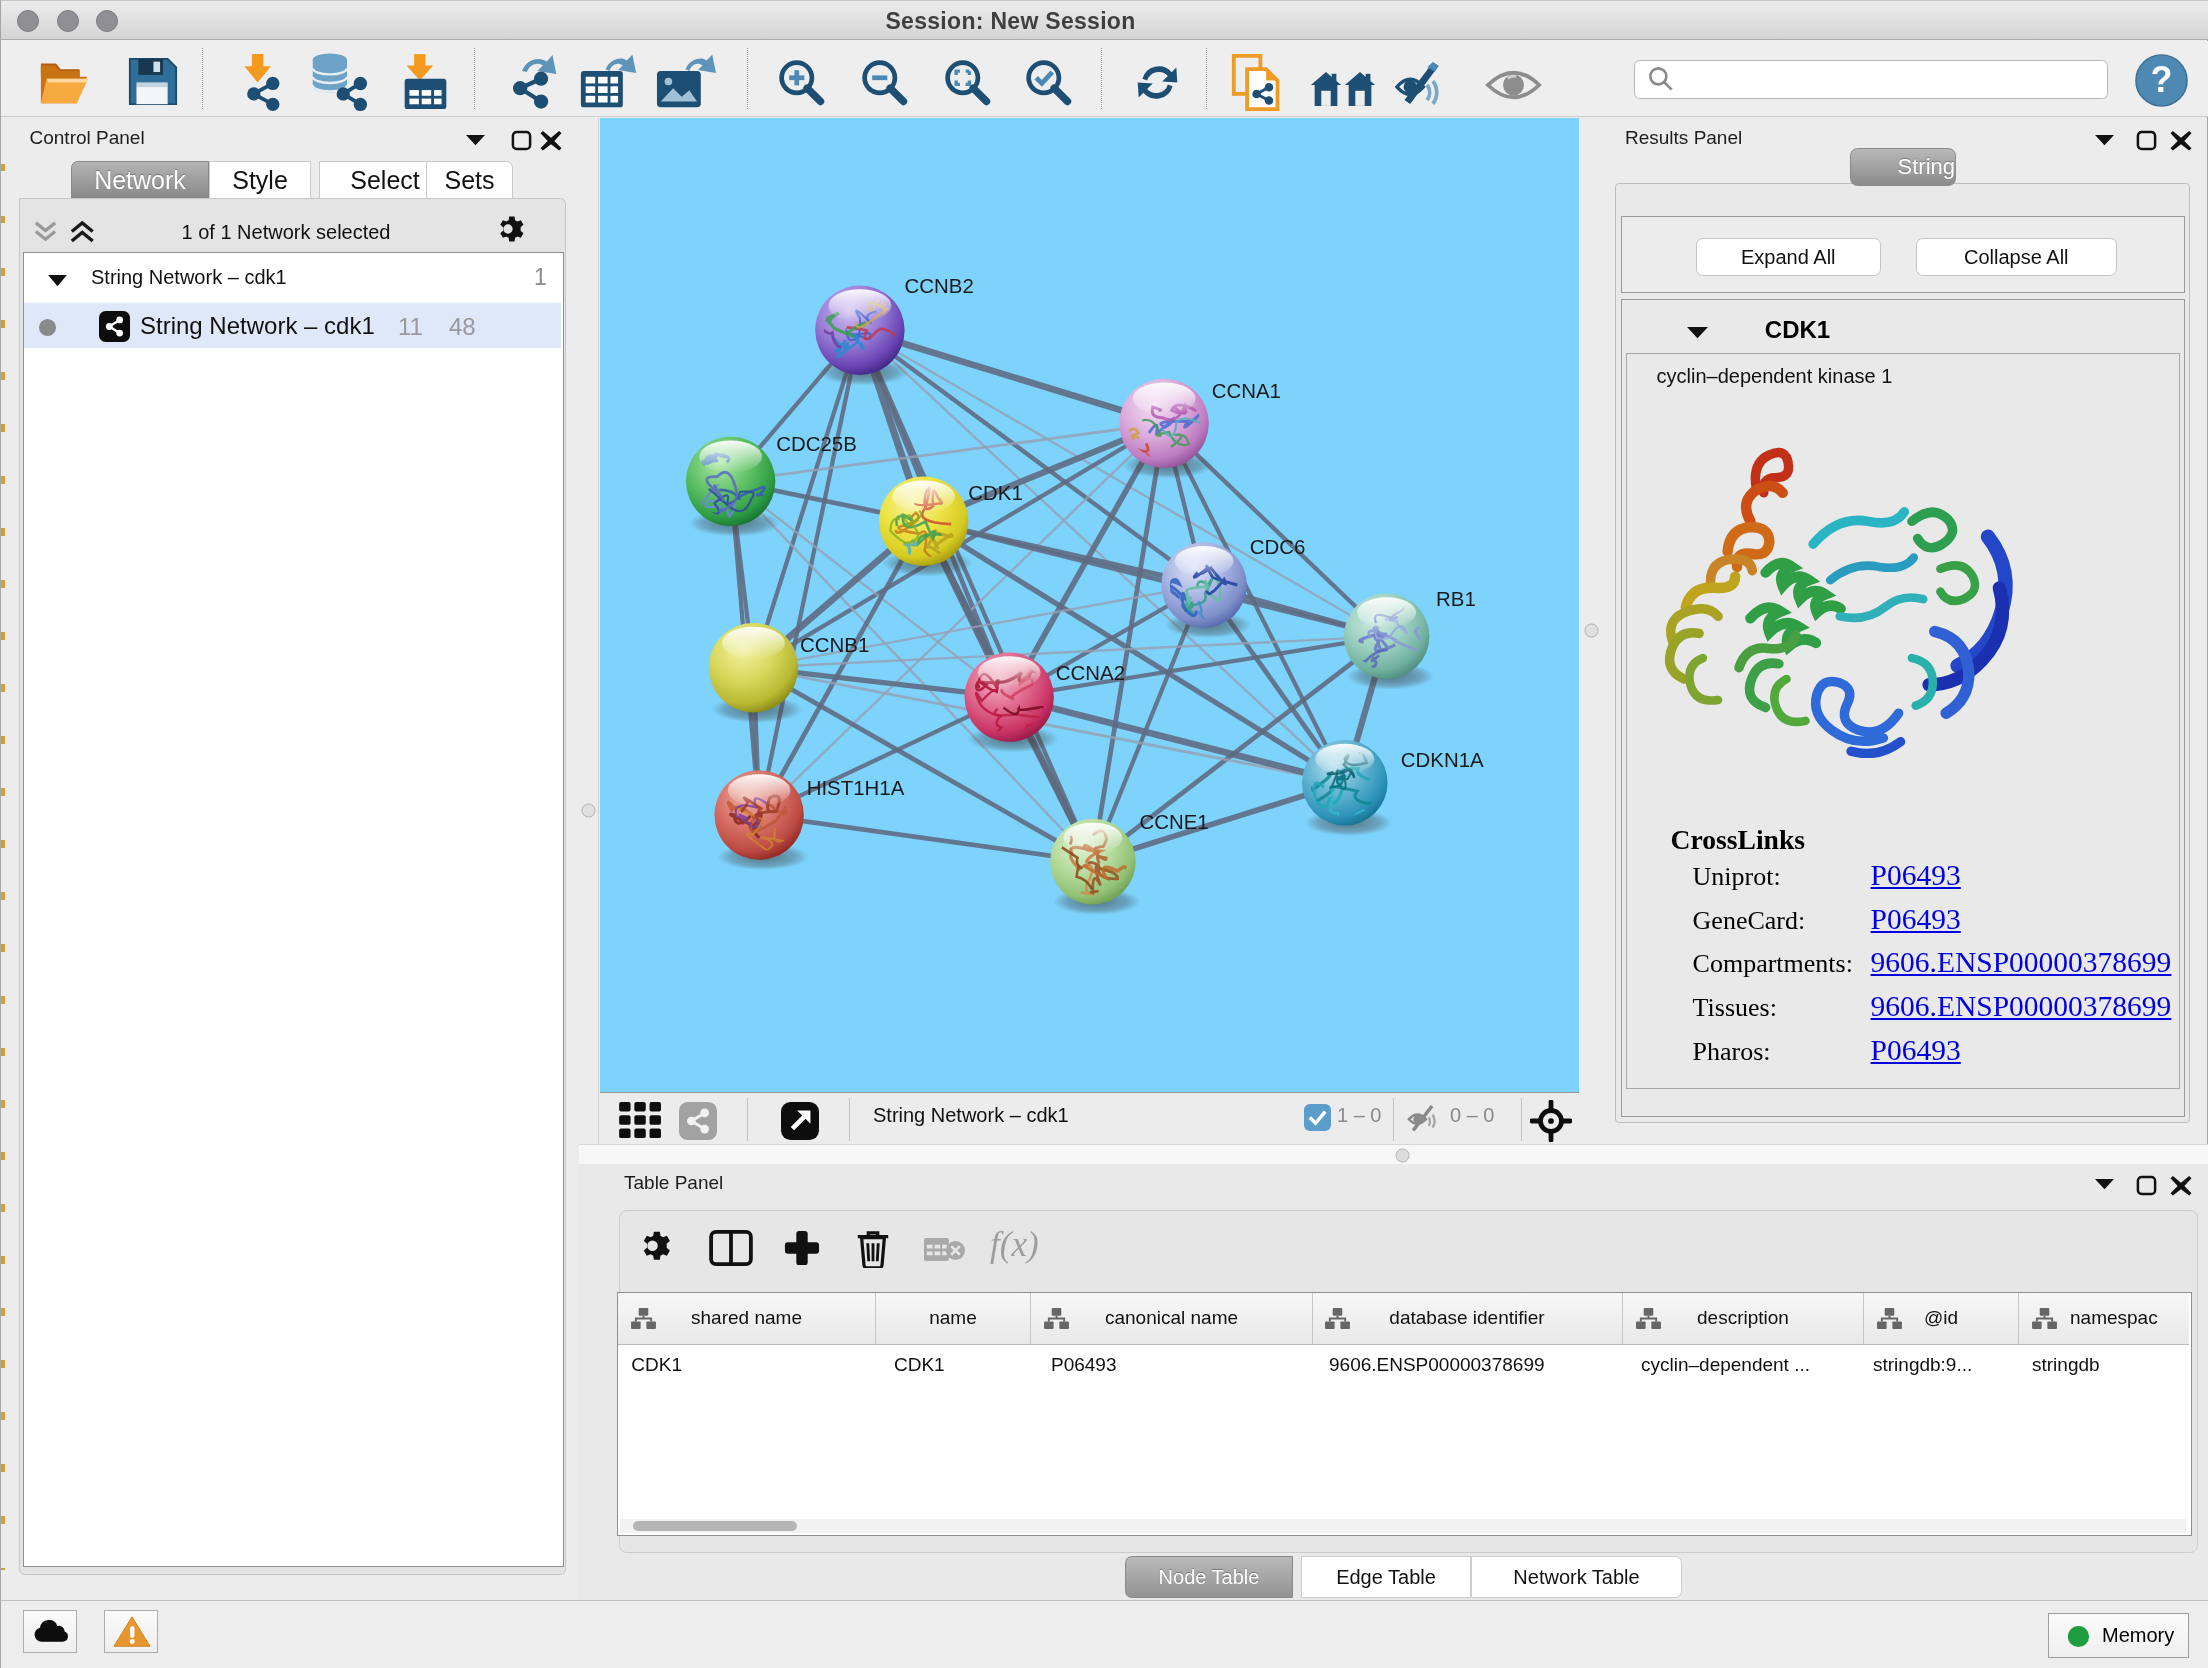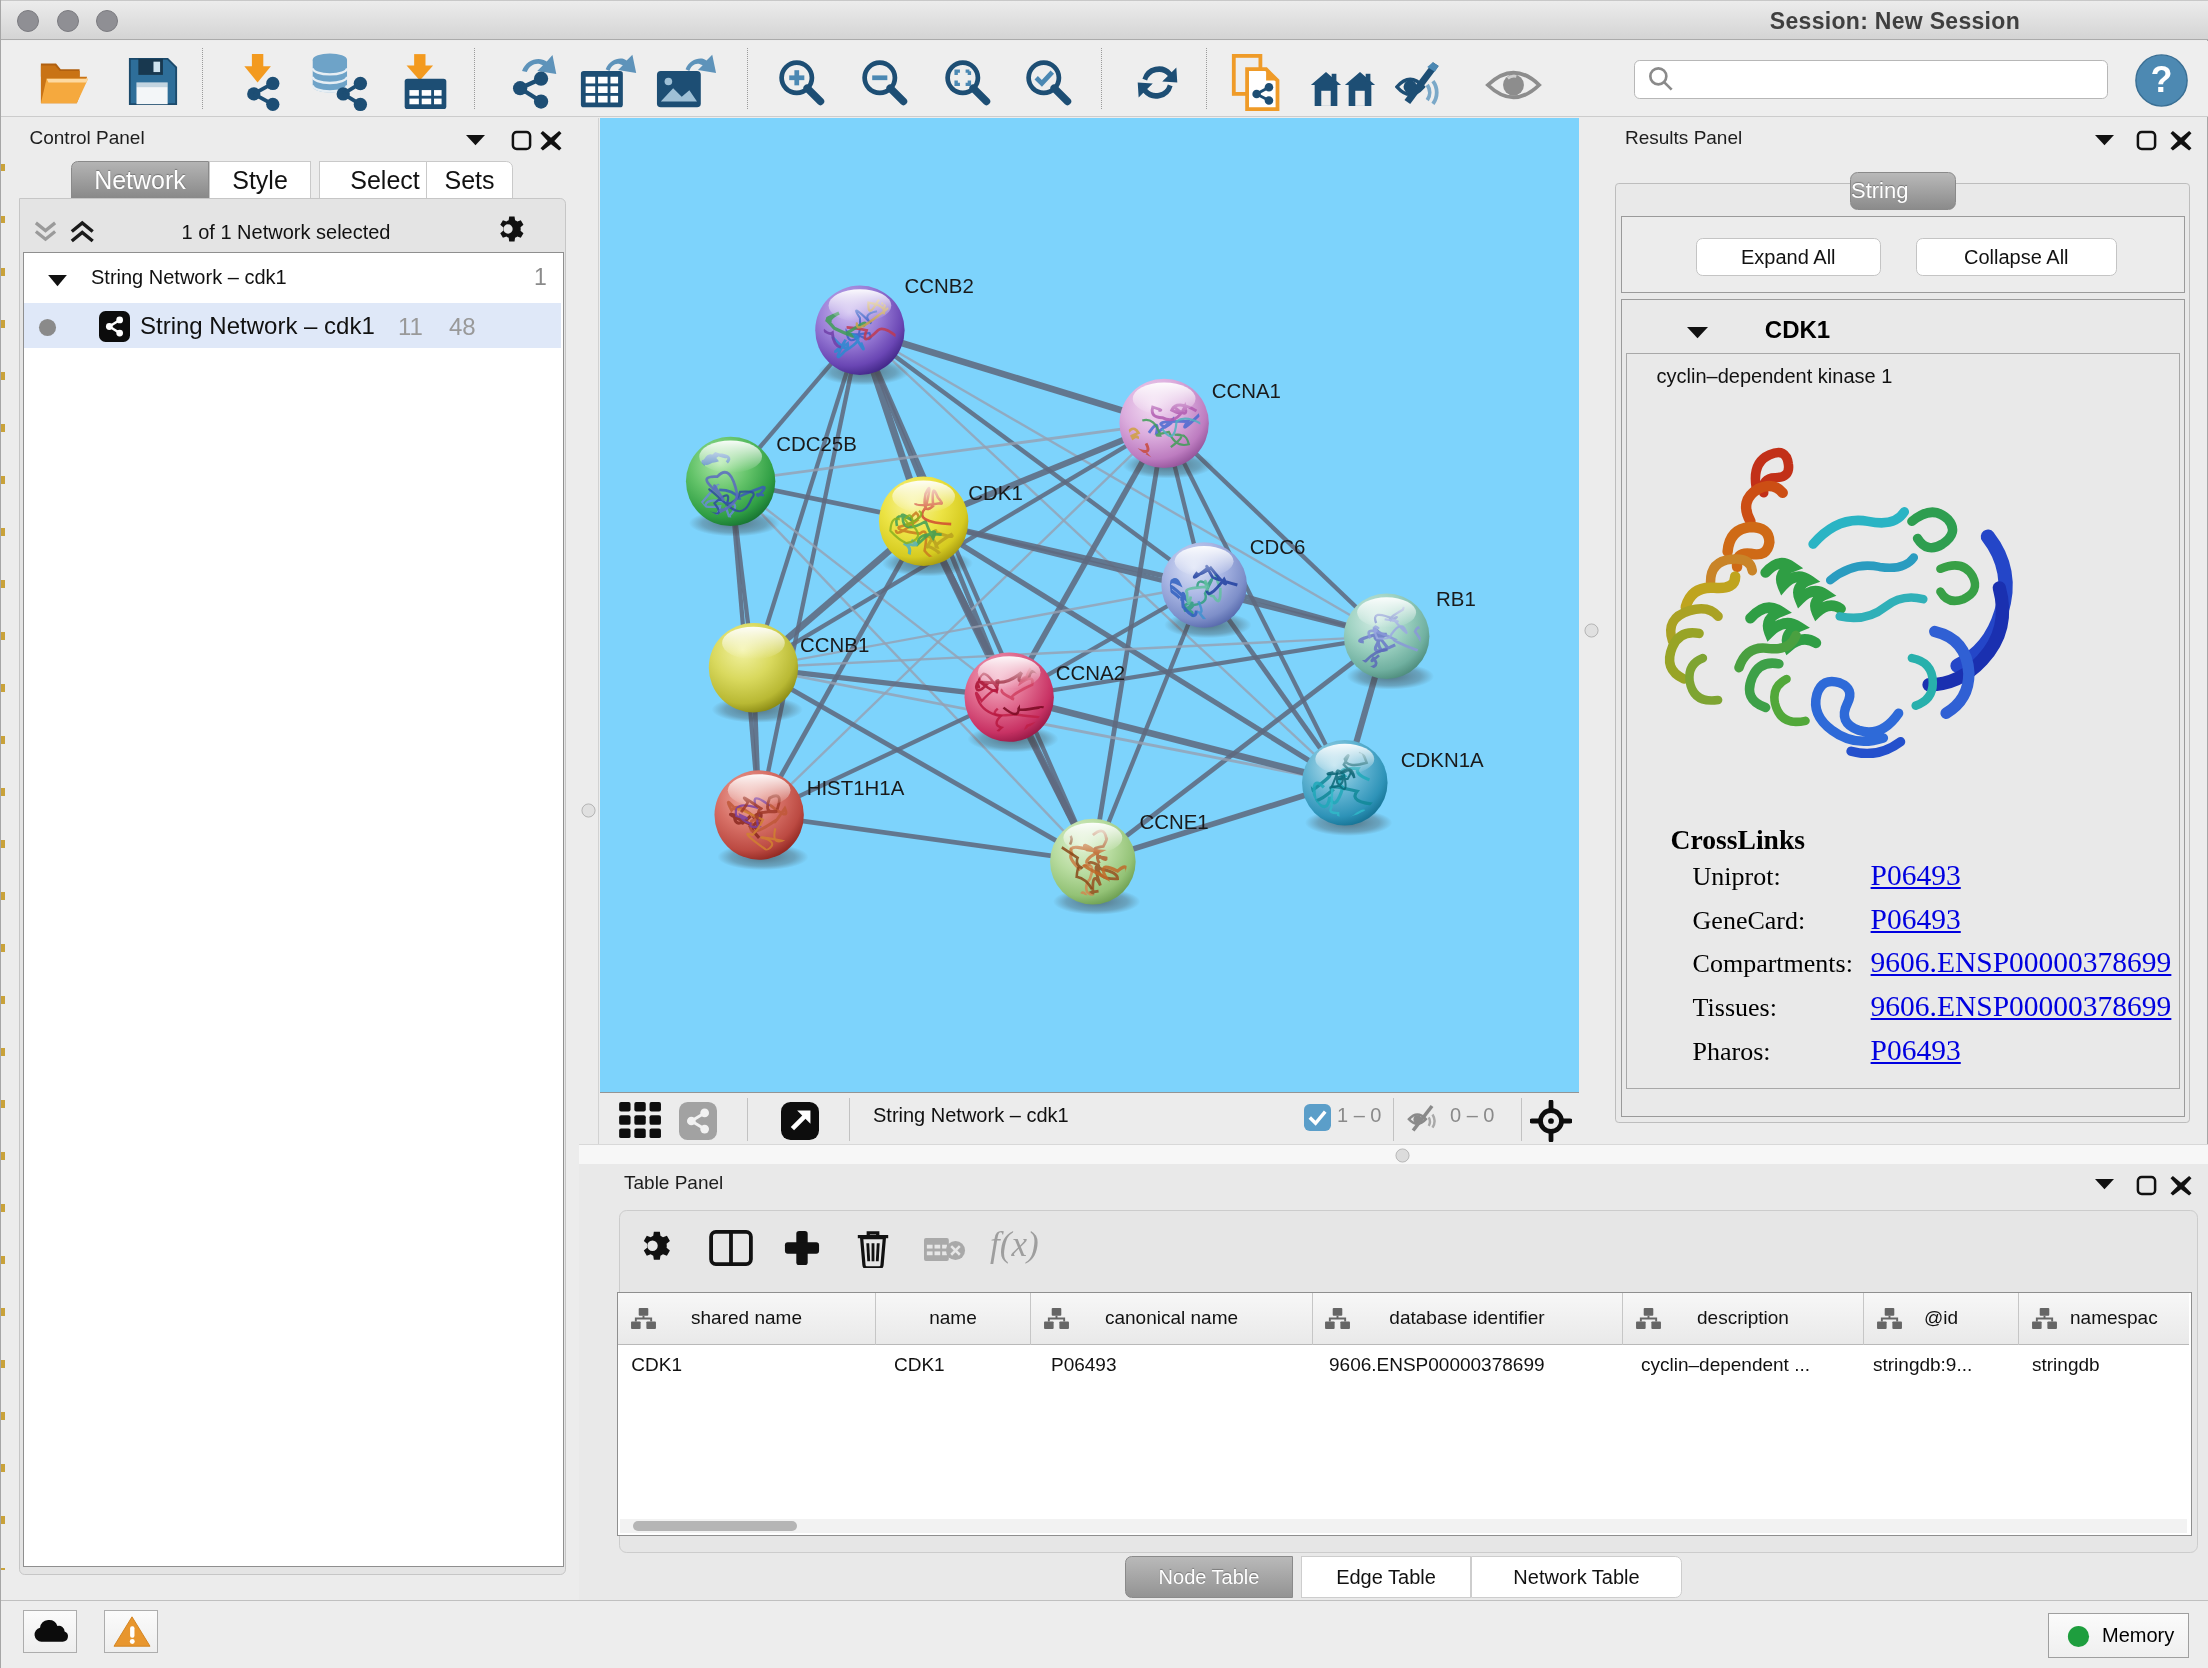--- a/index.html
+++ b/index.html
@@ -3,41 +3,41 @@
 <meta charset="utf-8">
 <style>
 * { margin:0; padding:0; box-sizing:border-box; }
 html,body { width:2208px; height:1668px; }
 body { font-family:"Liberation Sans", sans-serif; background:#ececec; position:relative; overflow:hidden; }
 #app { position:absolute; left:0; top:0; width:2208px; height:1668px; background:#ececec; border-left:1px solid #a6a6a6; border-right:1px solid #a6a6a6; border-bottom:1px solid #a6a6a6;}
 .abs { position:absolute; }
 
 #titlebar { position:absolute; left:0; top:0; width:2208px; height:40px; background:linear-gradient(#ececec,#d4d4d4); border-bottom:1px solid #ababab; border-top:1px solid #c8c8c8;}
 .tl { position:absolute; top:8.6px; width:22px; height:22px; border-radius:50%; background:#8f8f94; border:1px solid #7b7b80; }
-#title { position:absolute; top:6.7px; left:0; width:2019px; text-align:right; font-size:23px; font-weight:bold; color:#3f3f3f; letter-spacing:0.3px; }
+#title { position:absolute; top:6.7px; left:0; width:2019px; text-align:center; font-size:23px; font-weight:bold; color:#3f3f3f; letter-spacing:0.3px; }
 
 #toolbar { position:absolute; left:0; top:41px; width:2208px; height:76px; background:#eeeeee; border-bottom:1px solid #cccccc; }
 .tbsep { position:absolute; top:6.7px; height:61px; width:0; border-left:1.9px dotted #9a9a9a; }
 #searchbox { position:absolute; left:1633px; top:19px; width:474px; height:39px; background:#fff; border:1.9px solid #b7b7b7; border-radius:5.7px; }
 
 .ptitle { font-size:19px; color:#1d1d1d; }
 
 #cp-title { position:absolute; left:28.5px; top:127px; }
 .tab { position:absolute; top:161px; height:38px; background:#fff; border:1px solid #c9c9c9; color:#111; font-size:25px; text-align:center; line-height:36px; }
 .tabsel { background:linear-gradient(#b4b4b4,#898989); color:#fff; border:1px solid #8a8a8a; text-shadow:0 -1px 1px rgba(0,0,0,0.3);}
 #cp-box { position:absolute; left:18px; top:198px; width:547px; height:1377px; background:#e4e4e4; border:1px solid #c6c6c6; border-radius:0 5.7px 5.7px 5.7px; }
 #cp-list { position:absolute; left:22px; top:252px; width:541px; height:1315px; background:#fff; border:1.9px solid #8f8f8f; }
 #cp-row2 { position:absolute; left:0px; top:50px; width:537px; height:45px; background:#dfe8f8; }
 
 #netview { position:absolute; left:599px; top:118px; width:979px; height:974px; background:#7dd3fc; }
 #netbar { position:absolute; left:599px; top:1092px; width:979px; height:52px; background:#ececec; border-top:1.9px solid #949494;}
 .nbsep { position:absolute; top:4.8px; height:43px; width:0; border-left:1px solid #c2c2c2; }
 
 #rp-title { position:absolute; left:1624px; top:127px; }
-#rp-tab { position:absolute; z-index:30; left:1849px; top:172px; width:106px; height:38px; border-radius:7.6px; background:linear-gradient(#b9b9b9,#8b8b8b); border:1px solid #8a8a8a; color:#fff; font-size:22px; text-align:left; line-height:36px; text-shadow:0 -1px 1px rgba(0,0,0,0.3);}
+#rp-tab { position:absolute; z-index:30; left:1849px; top:148px; width:106px; height:38px; border-radius:7.6px; background:linear-gradient(#b9b9b9,#8b8b8b); border:1px solid #8a8a8a; color:#fff; font-size:22px; text-align:right; line-height:36px; text-shadow:0 -1px 1px rgba(0,0,0,0.3);}
 #rp-outer { position:absolute; left:1614px; top:183px; width:575px; height:940px; background:#e9e9e9; border:1px solid #bdbdbd; border-radius:3.8px;}
 #rp-btnbox { position:absolute; left:4.8px; top:32px; width:564px; height:77px; background:#ececec; border:1px solid #9a9a9a; }
 .rp-btn { position:absolute; top:21px; height:38px; background:#fff; border:1px solid #c4c4c4; border-radius:6.7px; font-size:20px; color:#111; text-align:center; line-height:36px; }
 #rp-cdkbox { position:absolute; left:4.8px; top:115px; width:564px; height:818px; background:#e9e9e9; border:1px solid #9a9a9a; }
 #rp-content { position:absolute; left:3.8px; top:53px; width:554px; height:736px; background:#e9e9e9; border:1px solid #a8a8a8; }
 .serif { font-family:"Liberation Serif", serif; }
 .xl-label { position:absolute; left:66px; font-family:"Liberation Serif", serif; font-size:26px; color:#000; }
 .xl-link { position:absolute; left:244px; font-family:"Liberation Serif", serif; font-size:29.5px; margin-top:-2.9px; color:#0000e0; text-decoration:underline; }
 
 #tp { position:absolute; left:578px; top:1144px; width:1630px; height:456px; background:#e9e9e9; border-top:1px solid #d8d8d8; }

